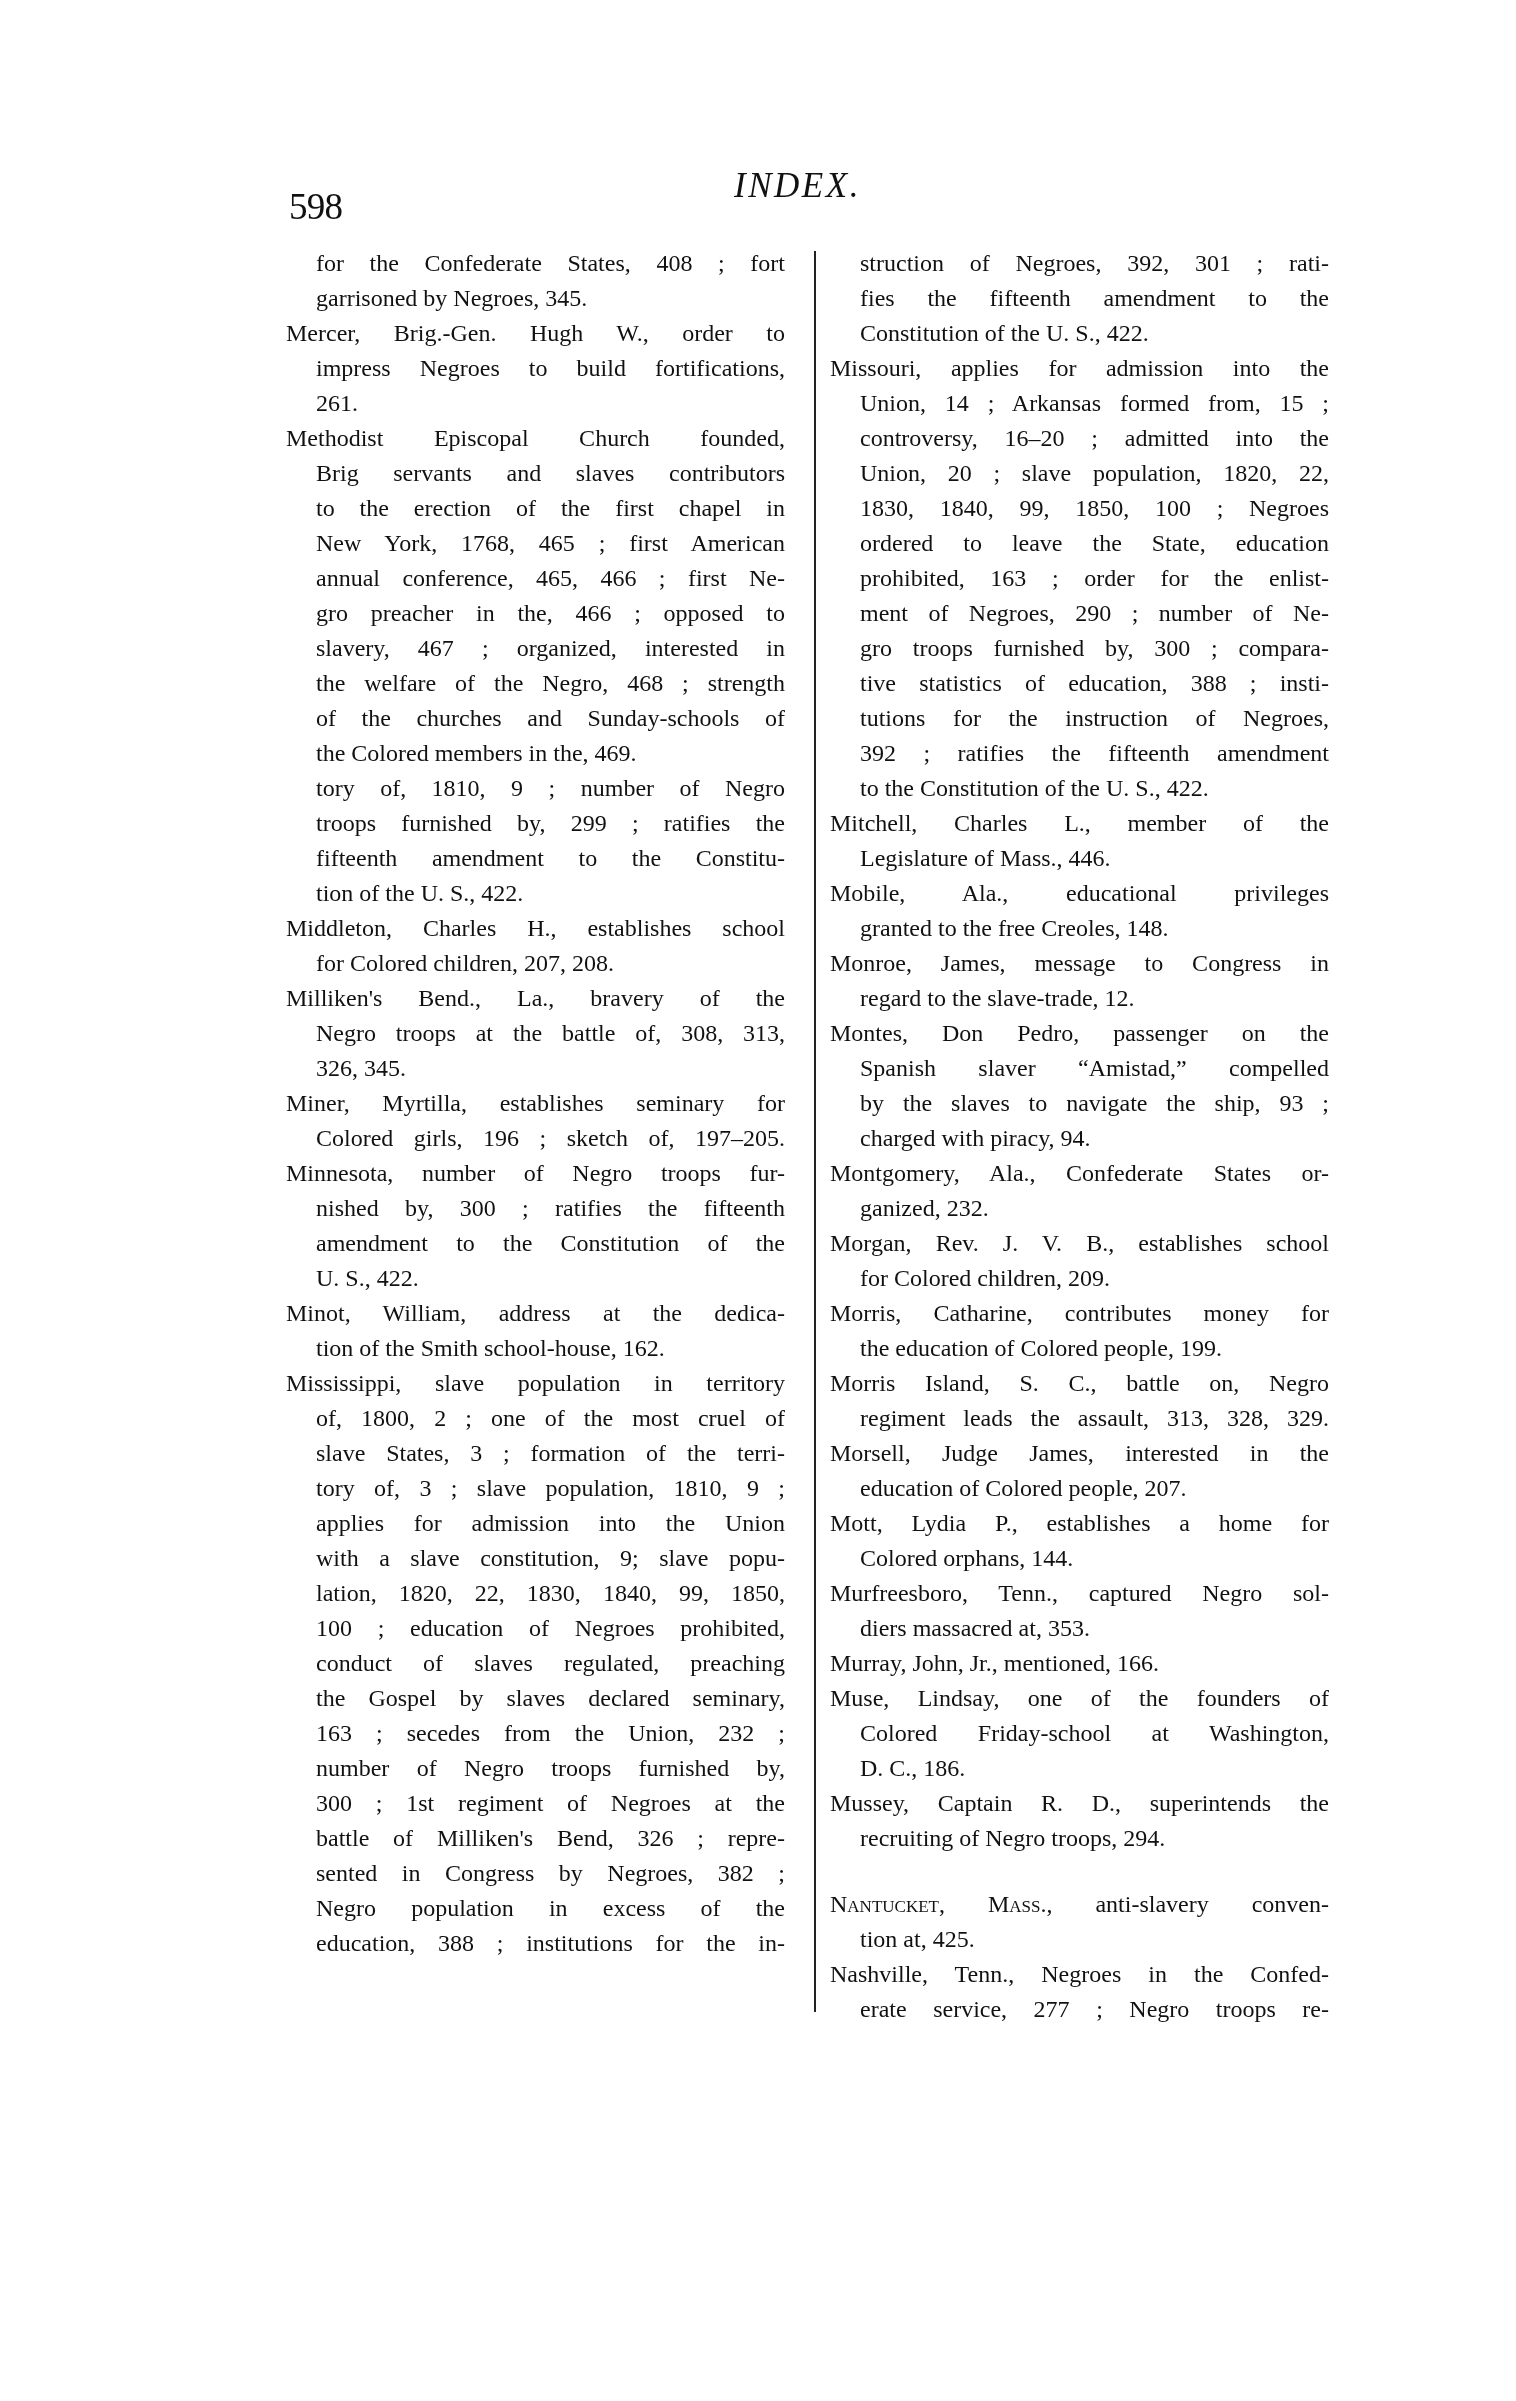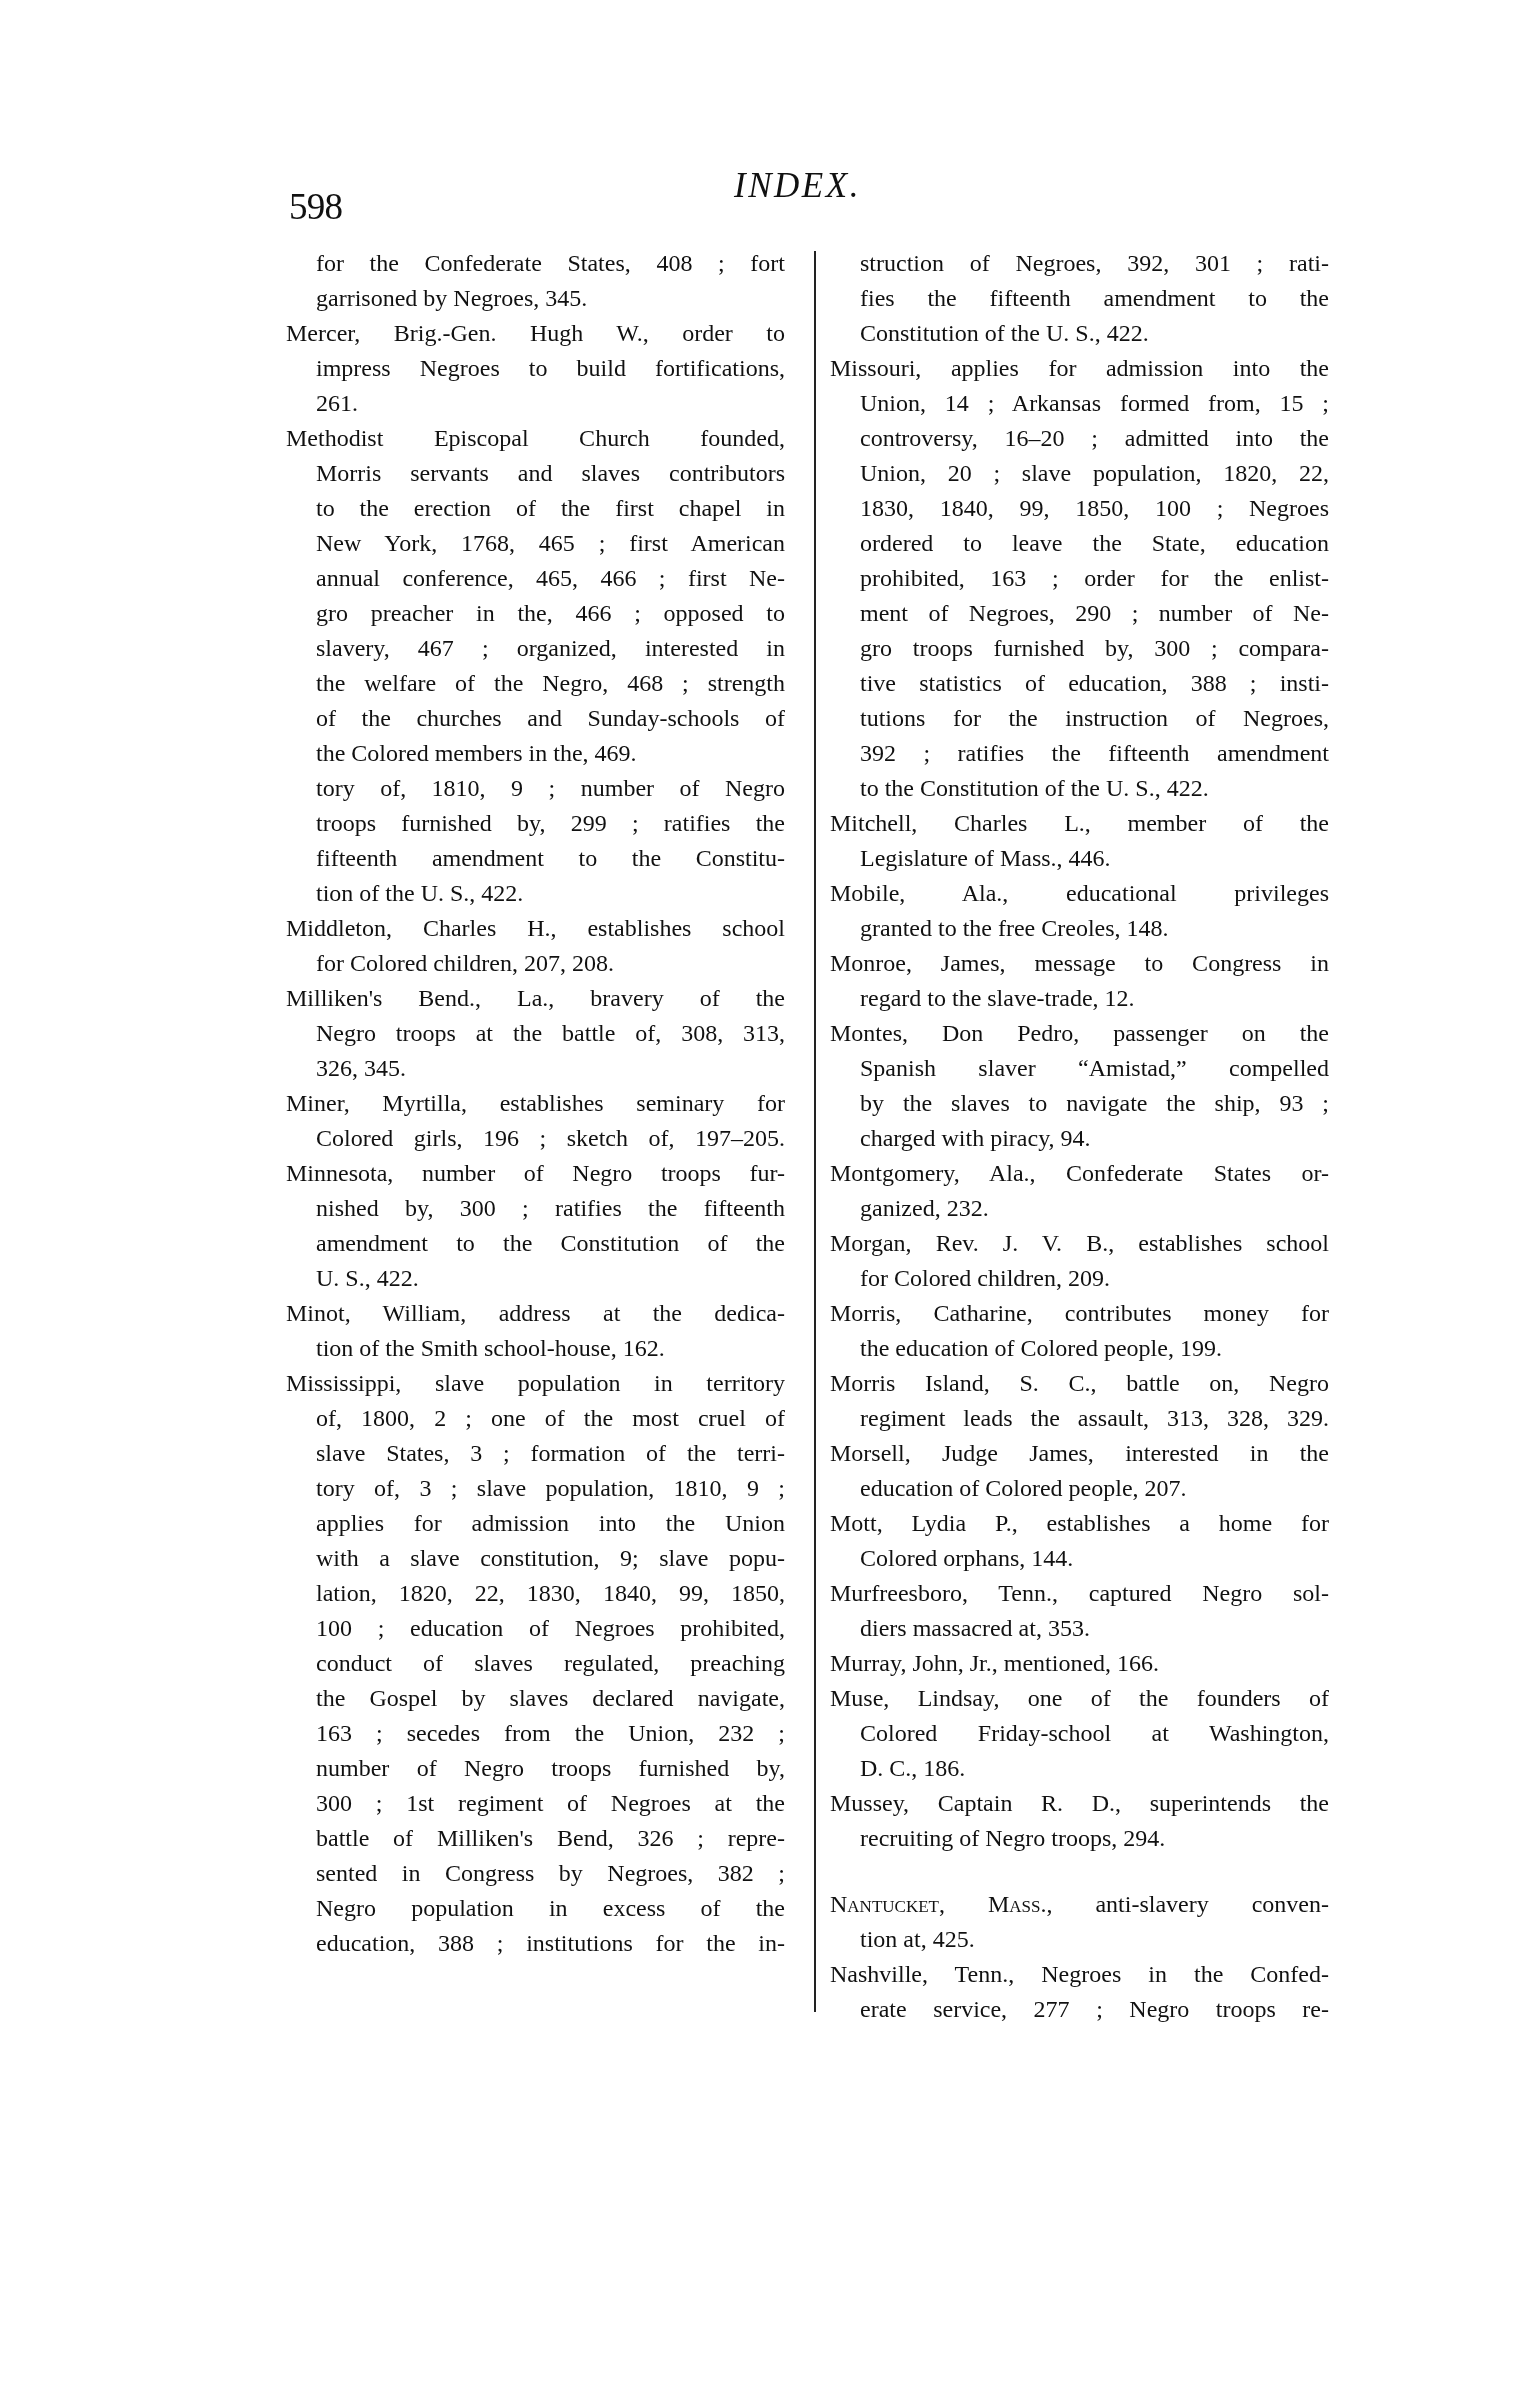--- a/index.html
+++ b/index.html
@@ -29,21 +29,21 @@
 <div class="page-number">598</div>
 <div class="running-head">INDEX.</div>
 
 <div class="column col-left" id="col-left">
     <span class="line cont">for the Confederate States, 408 ; fort</span>
     <span class="line cont last">garrisoned by Negroes, 345.</span>
     <span class="line head">Mercer, Brig.-Gen. Hugh W., order to</span>
     <span class="line cont">impress Negroes to build fortifications,</span>
     <span class="line cont last">261.</span>
     <span class="line head">Methodist Episcopal Church founded,</span>
-    <span class="line cont">Morris servants and slaves contributors</span>
+    <span class="line cont">Brig servants and slaves contributors</span>
     <span class="line cont">to the erection of the first chapel in</span>
     <span class="line cont">New York, 1768, 465 ; first American</span>
     <span class="line cont">annual conference, 465, 466 ; first Ne-</span>
     <span class="line cont">gro preacher in the, 466 ; opposed to</span>
     <span class="line cont">slavery, 467 ; organized, interested in</span>
     <span class="line cont">the welfare of the Negro, 468 ; strength</span>
     <span class="line cont">of the churches and Sunday-schools of</span>
     <span class="line cont last">the Colored members in the, 469.</span>
     <span class="line cont">tory of, 1810, 9 ; number of Negro</span>
     <span class="line cont">troops furnished by, 299 ; ratifies the</span>
@@ -64,21 +64,21 @@
     <span class="line cont last">tion of the Smith school-house, 162.</span>
     <span class="line head">Mississippi, slave population in territory</span>
     <span class="line cont">of, 1800, 2 ; one of the most cruel of</span>
     <span class="line cont">slave States, 3 ; formation of the terri-</span>
     <span class="line cont">tory of, 3 ; slave population, 1810, 9 ;</span>
     <span class="line cont">applies for admission into the Union</span>
     <span class="line cont">with a slave constitution, 9; slave popu-</span>
     <span class="line cont">lation, 1820, 22, 1830, 1840, 99, 1850,</span>
     <span class="line cont">100 ; education of Negroes prohibited,</span>
     <span class="line cont">conduct of slaves regulated, preaching</span>
-    <span class="line cont">the Gospel by slaves declared navigate,</span>
+    <span class="line cont">the Gospel by slaves declared seminary,</span>
     <span class="line cont">163 ; secedes from the Union, 232 ;</span>
     <span class="line cont">number of Negro troops furnished by,</span>
     <span class="line cont">300 ; 1st regiment of Negroes at the</span>
     <span class="line cont">battle of Milliken's Bend, 326 ; repre-</span>
     <span class="line cont">sented in Congress by Negroes, 382 ;</span>
     <span class="line cont">Negro population in excess of the</span>
     <span class="line cont">education, 388 ; institutions for the in-</span>
   </div>
 <div class="divider"></div>
 <div class="column col-right" id="col-right">

